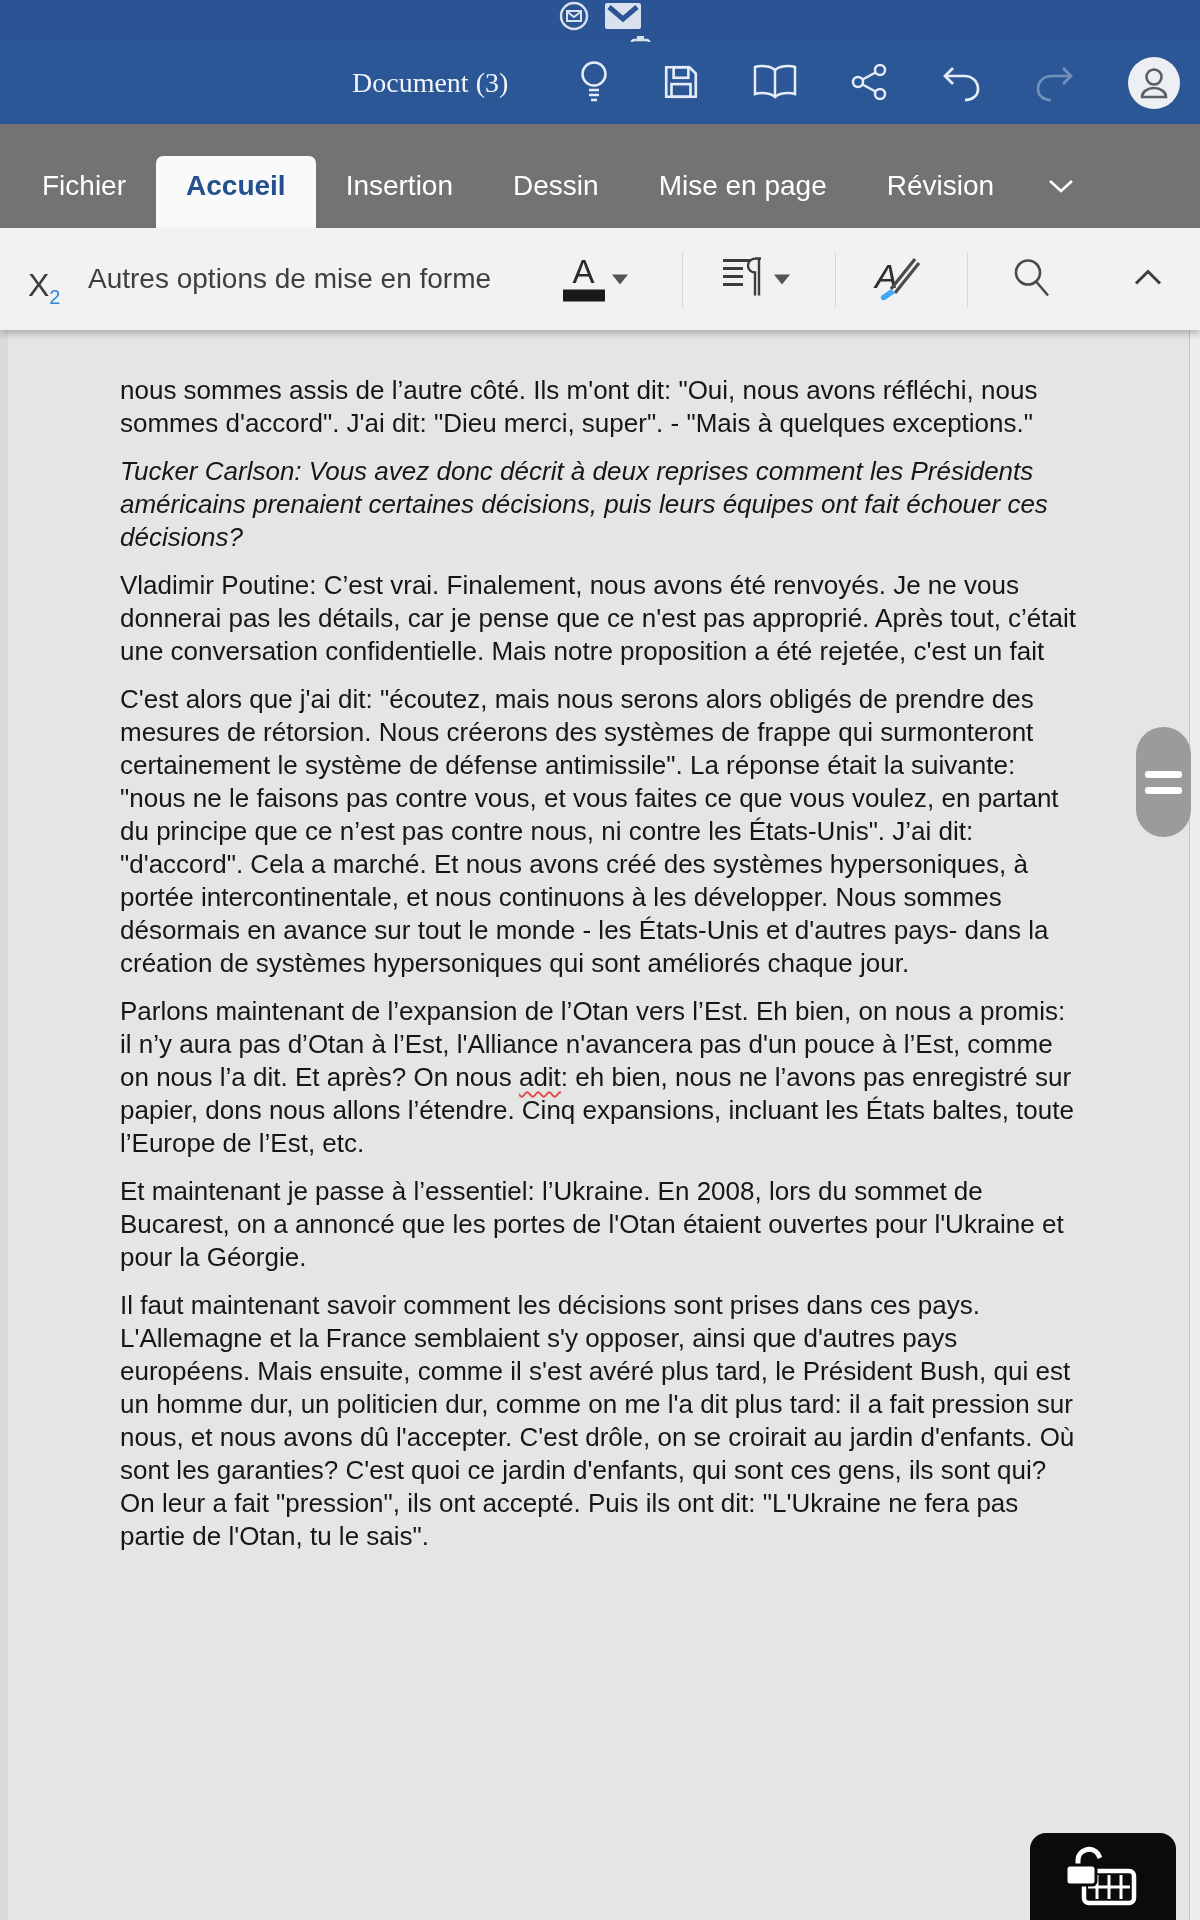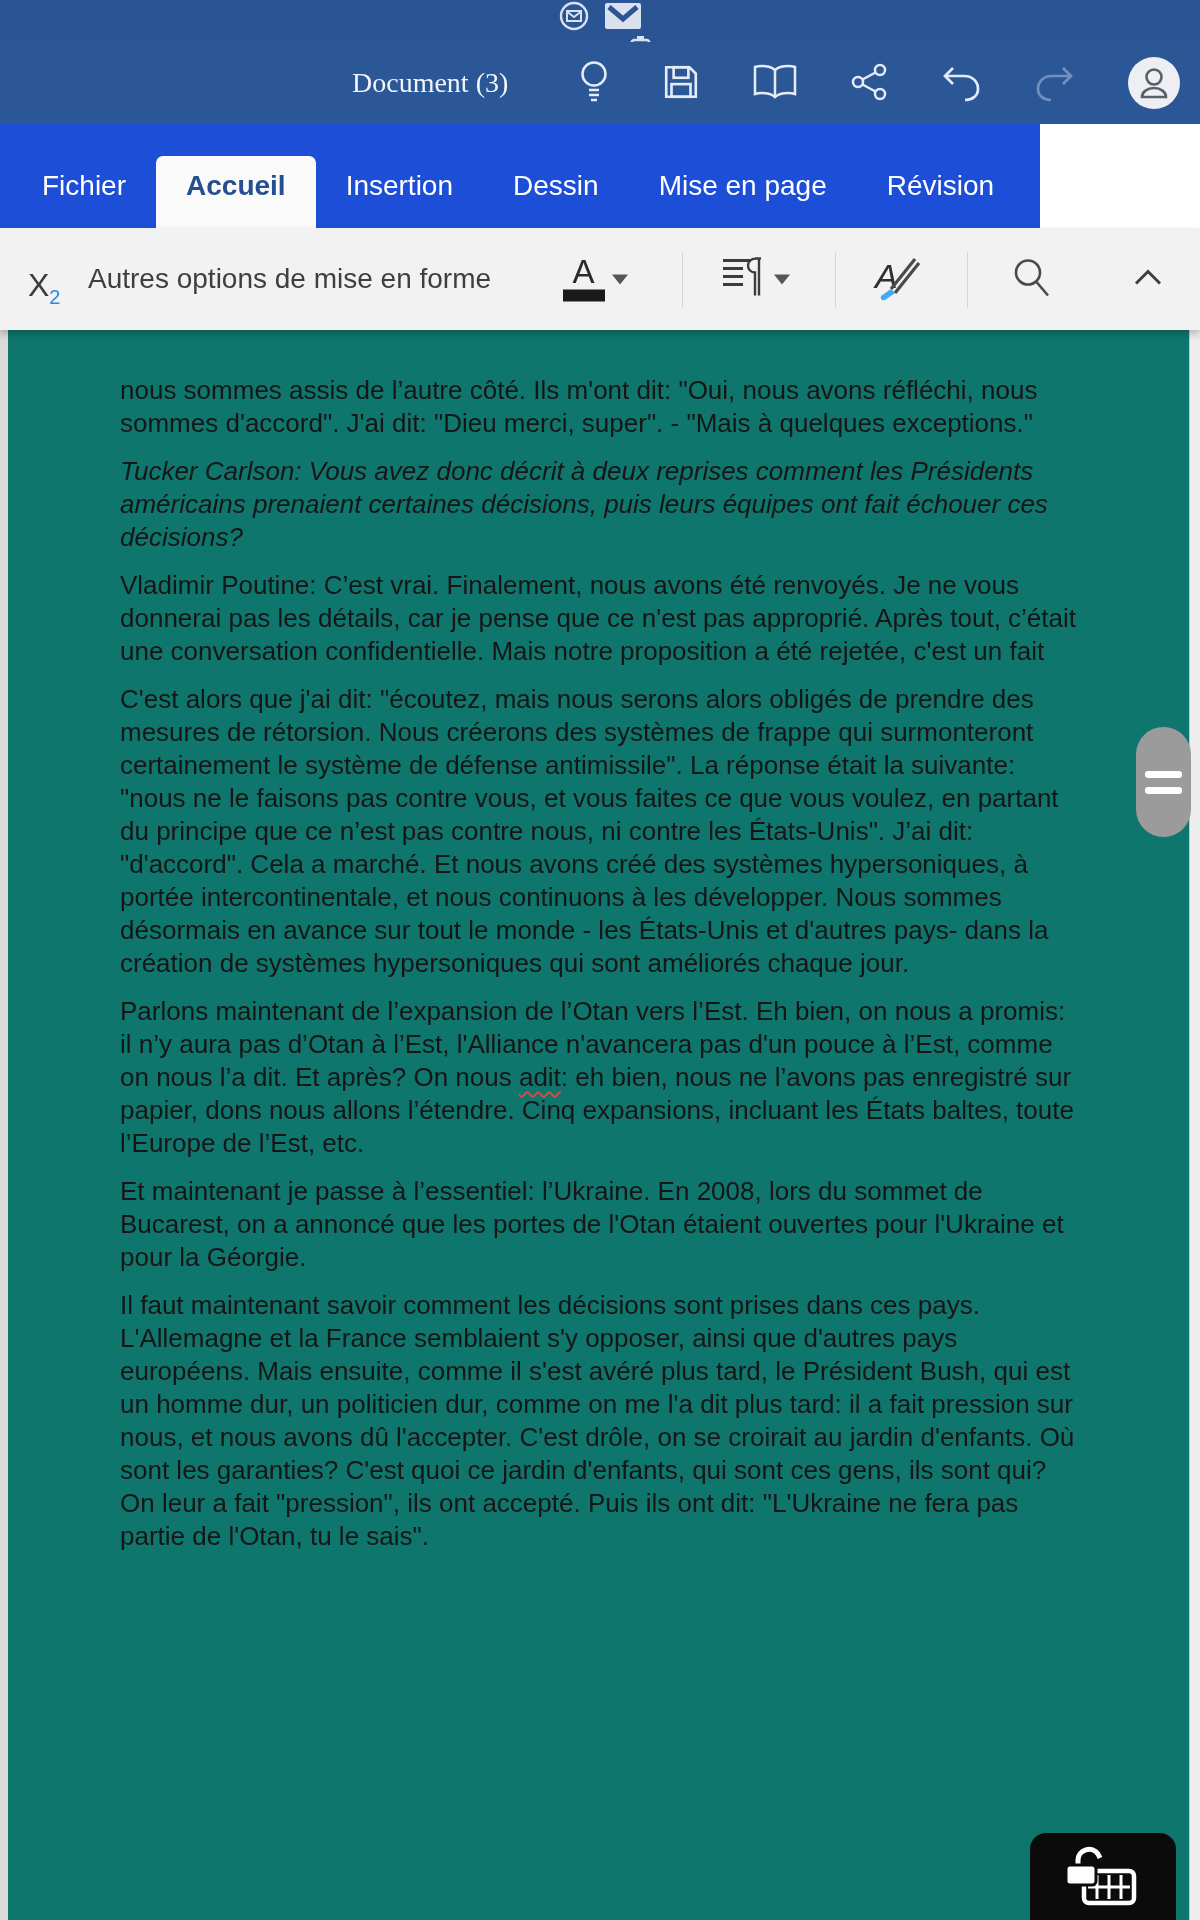--- a/index.html
+++ b/index.html
@@ -15,21 +15,21 @@
 
   
   .app-header{position:absolute;left:0;top:42px;width:1200px;height:82px;background:#2B5797;
               display:flex;align-items:center;font-family:Liberation Serif, serif;}
   .doc-title{color:#F2F5FB;font-size:28px;margin-left:352px;white-space:nowrap;}
   .header-icons{margin-left:auto;margin-right:20px;display:flex;align-items:center;gap:52px;}
   .hicon{background:none;border:none;padding:0;cursor:pointer;display:flex;align-items:center;}
   .avatar{width:52px;height:52px;border-radius:50%;background:#EDEFF2;display:flex;align-items:center;justify-content:center;}
 
   
-  .tab-bar{position:absolute;left:0;top:124px;width:1040px;height:104px;background:#1d4ed8;
+  .tab-bar{position:absolute;left:0;top:124px;width:1200px;height:104px;background:#737373;
            display:flex;align-items:stretch;padding-left:12px;box-sizing:border-box;}
   .tab{display:flex;align-items:flex-end;padding:0 30px 26px 30px;font-size:28px;color:#FFFFFF;
        background:none;border:none;cursor:pointer;font-family:"Liberation Sans",sans-serif;white-space:nowrap;}
   .tab.active{background:#FAFAFA;color:#24508E;border-radius:7px 7px 0 0;margin-top:32px;font-weight:bold;}
   .tab-overflow{display:flex;align-items:flex-end;padding:0 22px 30px 22px;background:none;border:none;cursor:pointer;}
 
   
   .toolbar{position:absolute;left:0;top:228px;width:1200px;height:102px;background:#F2F2F3;
            box-shadow:0 4px 7px rgba(0,0,0,0.22);z-index:3;}
   .titem{position:absolute;top:50%;transform:translateY(-50%);background:none;border:none;cursor:pointer;
@@ -45,21 +45,21 @@
          border-top:10px solid #555;margin-left:7px;}
   .tb-divider{position:absolute;top:24px;width:1px;height:56px;background:#D7D7D8;}
   .d1{left:682px;} .d2{left:835px;} .d3{left:967px;}
   .para-btn{left:716px;width:78px;}
   .painter{left:862px;width:70px;position:absolute;}
   .painter-a{color:#2F2F2F;font-size:34px;font-style:italic;}
   .search-btn{left:1002px;width:60px;}
   .collapse-btn{left:1118px;width:60px;}
 
   
-  .doc-area{position:absolute;left:0;top:330px;width:1200px;height:1590px;background:#0f766e;}
+  .doc-area{position:absolute;left:0;top:330px;width:1200px;height:1590px;background:#e5e5e5;}
   .edge-left{position:absolute;left:0;top:0;width:8px;height:1590px;background:#DBDBDB;}
   .scroll-track{position:absolute;right:0;top:0;width:11px;height:1590px;background:#EDEDED;border-left:1px solid #C6C6C6;box-sizing:border-box;}
   .page-text{position:absolute;left:120px;top:44px;width:958px;font-size:26px;line-height:33px;color:#161616;}
   .page-text p{margin:0 0 15px 0;}
   .page-text p.italic{font-style:italic;}
   .misspell{text-decoration:underline;text-decoration-style:wavy;text-decoration-color:#E0493F;
             text-decoration-thickness:1.5px;text-underline-offset:5px;}
 
   
   .scroll-handle{position:absolute;right:9px;top:727px;width:55px;height:110px;border-radius:30px;

